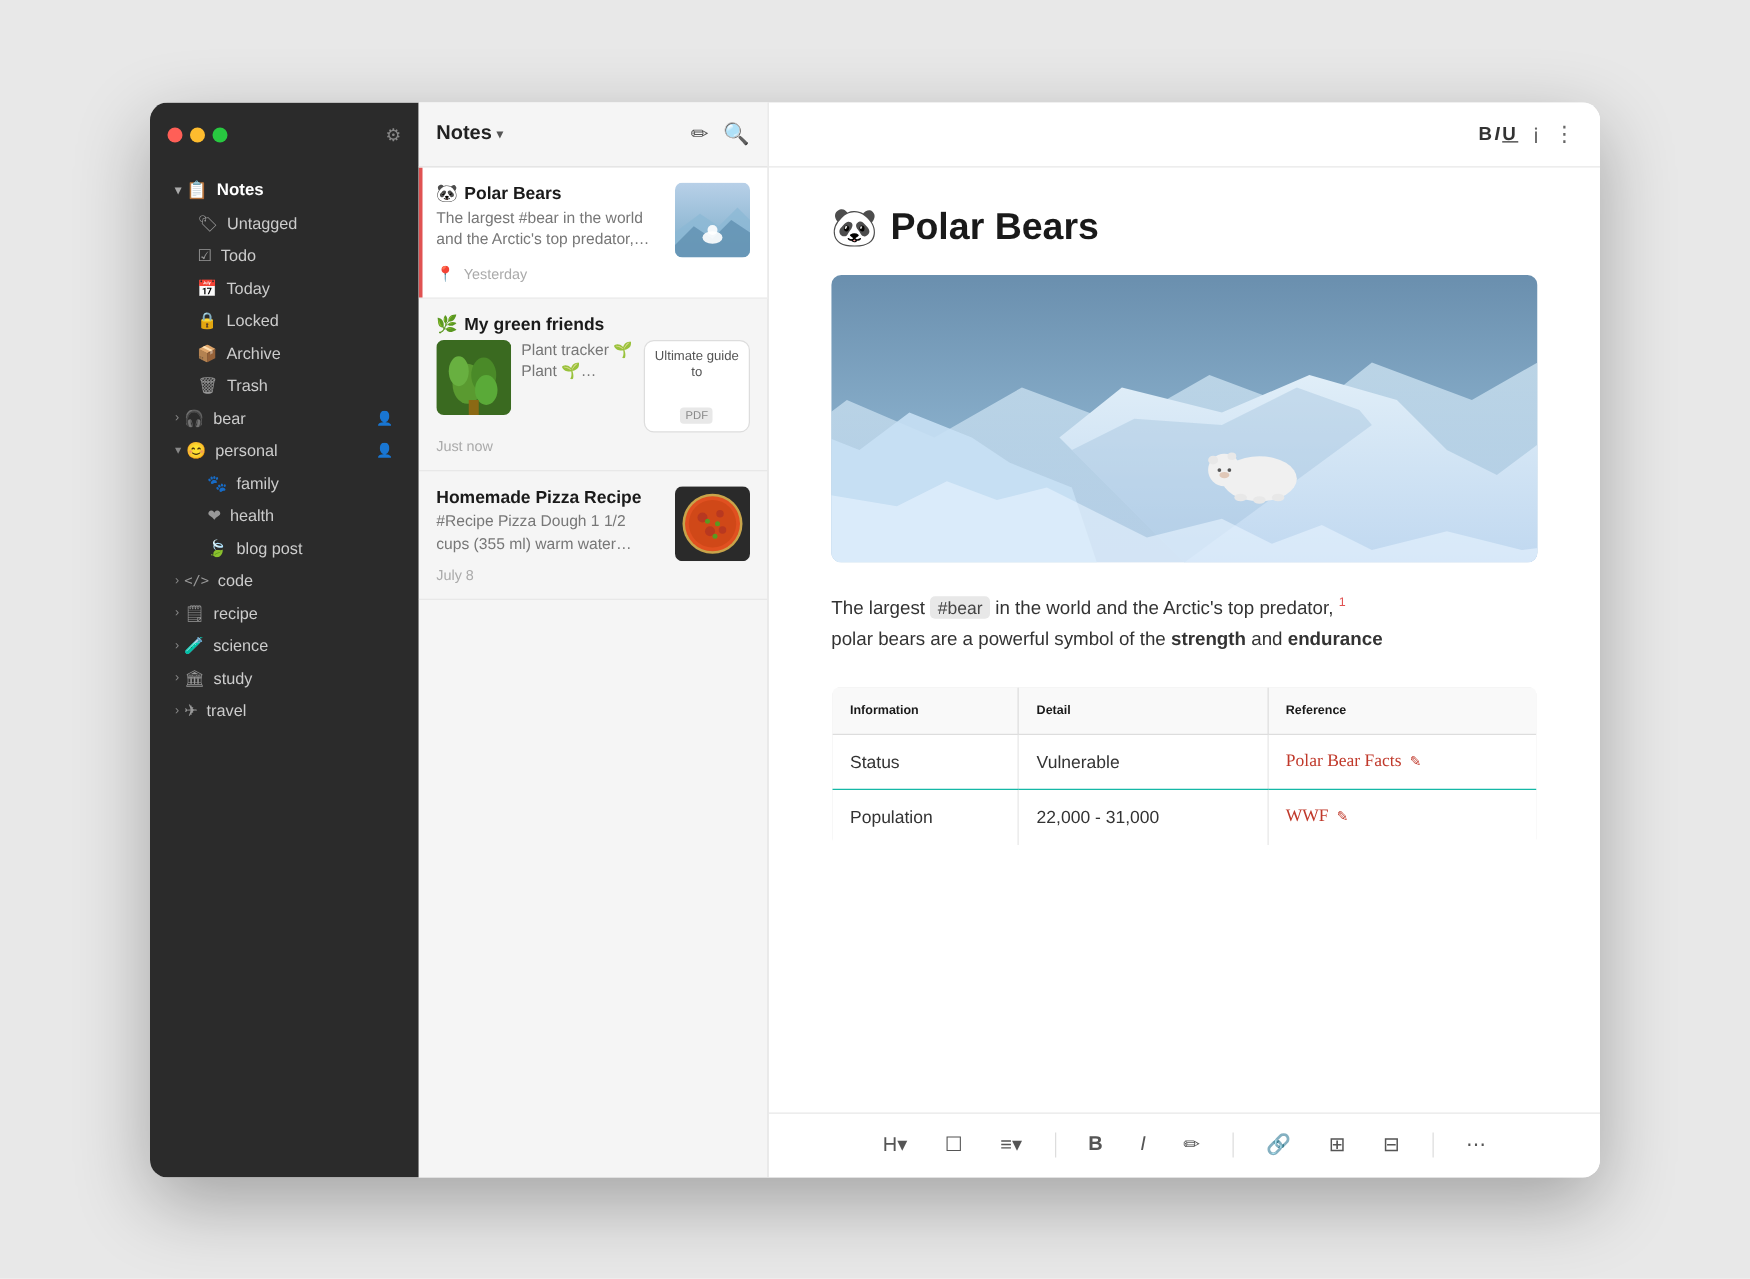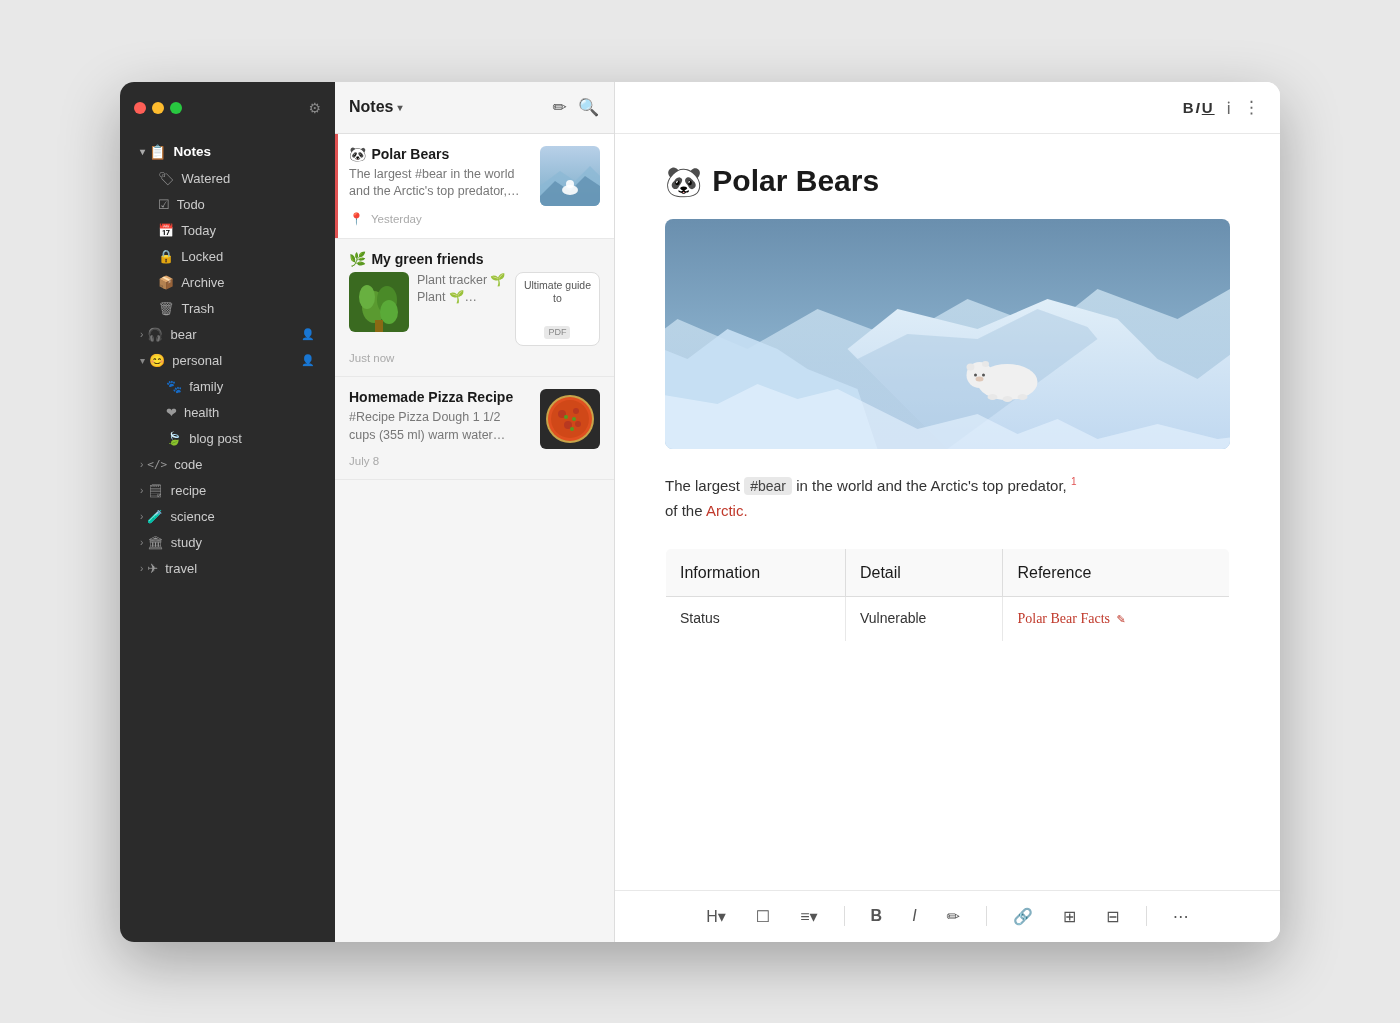--- a/index.html
+++ b/index.html
@@ -288,22 +288,22 @@
       border-collapse: collapse;
       margin-top: 24px;
       border: 1px solid #ddd;
       border-radius: 6px;
       overflow: hidden;
     }
     .editor-table th {
       background: #f9f9f9;
       padding: 10px 14px;
       text-align: left;
-      font-size: 16px;
-      font-weight: 400;
+      font-size: 10px;
+      font-weight: 700;
       color: #1a1a1a;
       border-bottom: 1px solid #ddd;
       border-right: 1px solid #ddd;
     }
     .editor-table th:last-child { border-right: none; }
     .editor-table td {
       padding: 10px 14px;
       font-size: 14px;
       color: #333;
       border-bottom: 1px solid #14b8a6;
@@ -395,21 +395,21 @@
     <nav class="sidebar-nav">
 
       <div class="sidebar-section-header">
         <span class="chevron">▾</span>
         <span class="icon">📋</span>
         <span>Notes</span>
       </div>
 
       <div class="sidebar-item">
         <span class="icon">🏷</span>
-        <span>Watered</span>
+        <span>Untagged</span>
       </div>
       <div class="sidebar-item">
         <span class="icon">☑</span>
         <span>Todo</span>
       </div>
       <div class="sidebar-item">
         <span class="icon">📅</span>
         <span>Today</span>
       </div>
       <div class="sidebar-item">
@@ -654,38 +654,47 @@
       </div>
 
       <div class="editor-body">
         <p>
           <span>The largest </span>
           <span class="tag-highlight">#bear</span>
           <span> in the world and the Arctic's top predator,</span>
           <sup class="superscript">1</sup>
         </p>
         <p>
-          <span>of the </span>
-          <a class="link-text">Arctic.</a>
+          <span>polar bears are a powerful symbol of the </span>
+          <strong>strength</strong>
+          <span> and </span>
+          <strong>endurance</strong>
         </p>
 
         <table class="editor-table">
           <thead>
             <tr>
               <th>Information</th>
               <th>Detail</th>
               <th>Reference</th>
             </tr>
           </thead>
           <tbody>
             <tr>
               <td>Status</td>
               <td>Vulnerable</td>
               <td class="link-cell">
                 Polar Bear Facts <span class="edit-icon">✎</span>
+              </td>
+            </tr>
+            <tr>
+              <td>Population</td>
+              <td>22,000 - 31,000</td>
+              <td class="link-cell">
+                WWF <span class="edit-icon">✎</span>
               </td>
             </tr>
           </tbody>
         </table>
       </div>
     </div>
 
     <div class="editor-bottom-toolbar">
       <span class="tool-btn">H▾</span>
       <span class="tool-btn">☐</span>

